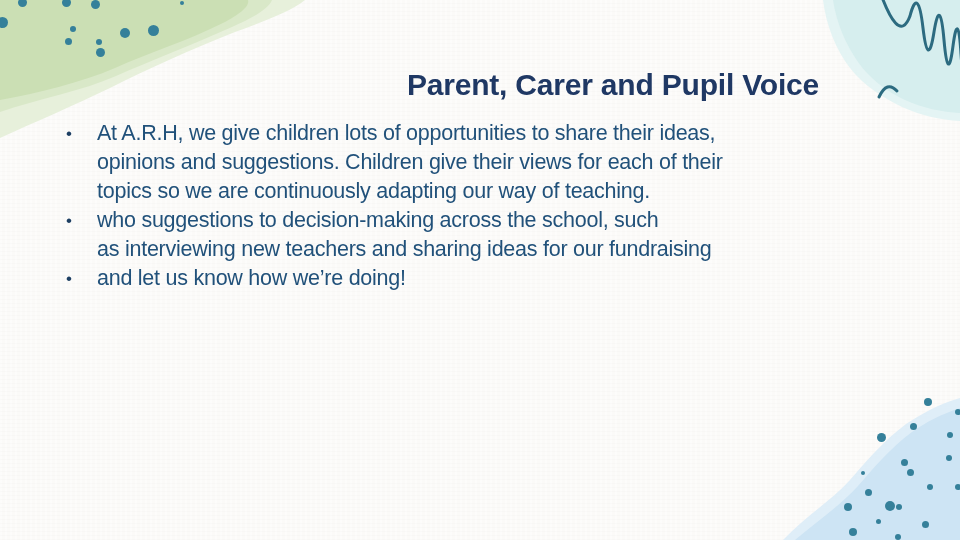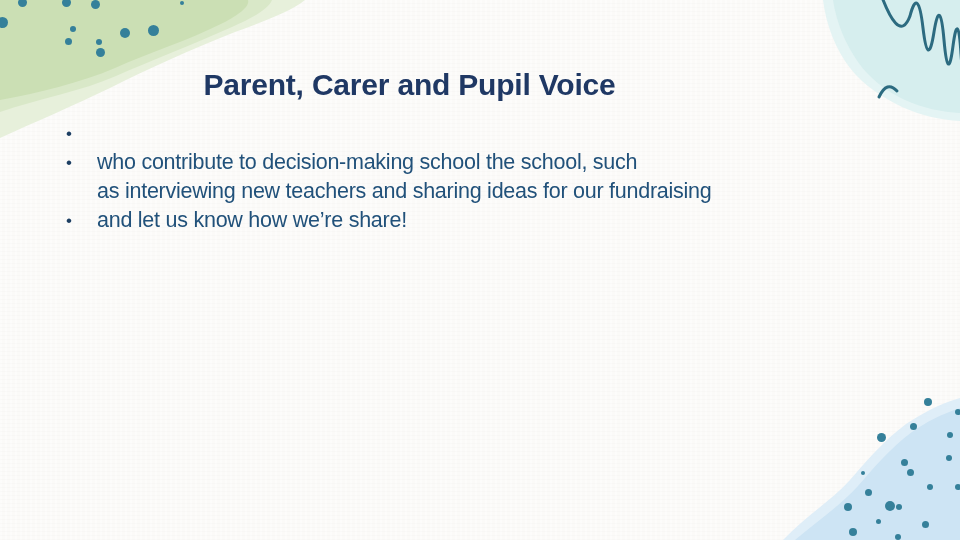--- a/index.html
+++ b/index.html
@@ -7,21 +7,21 @@
   .slide{
     position:relative;width:960px;height:540px;overflow:hidden;
     background-color:#fbfaf8;
     background-image:repeating-linear-gradient(0deg, rgba(120,120,110,0.025) 0 1px, transparent 1px 4px),
                      repeating-linear-gradient(90deg, rgba(255,255,255,0.4) 0 2px, transparent 2px 5px);
     font-family:"Liberation Sans", sans-serif;
   }
   .deco{position:absolute;pointer-events:none;}
   .dot{position:absolute;border-radius:50%;background:#35809a;}
   .slide-title{
-    position:absolute;top:48px;left:0;width:819px;text-align:center;
+    position:absolute;top:48px;left:0;width:819px;text-align:right;
     font-size:30px;font-weight:700;color:#1f3864;letter-spacing:-0.2px;
   }
   .content{position:absolute;top:119px;left:66px;width:860px;}
   .bullet-item{display:flex;align-items:flex-start;}
   .bullet-marker{
     flex:0 0 31px;width:31px;color:#1d3f63;font-size:17px;line-height:29px;
   }
   .bullet-lines{color:#21517a;font-size:21.5px;line-height:29px;letter-spacing:-0.25px;}
   .bullet-line{display:block;white-space:nowrap;}
 </style>
@@ -83,31 +83,36 @@
     <span class="dot" style="left:55px;top:139px;width:6px;height:6px;"></span>
     <span class="dot" style="left:115px;top:89px;width:6px;height:6px;"></span>
   </div>
 
   <h1 class="slide-title">Parent, Carer and Pupil Voice</h1>
 
   <div class="content">
 
     <div class="bullet-item">
       <span class="bullet-marker">•</span>
+      <span class="bullet-lines">
+        <span class="bullet-line">At A.R.H, we give children lots of opportunities to share their ideas,</span>
+        <span class="bullet-line">opinions and suggestions. Children give their views for each of their</span>
+        <span class="bullet-line">topics so we are continuously adapting our way of teaching.</span>
+      </span>
     </div>
 
     <div class="bullet-item">
       <span class="bullet-marker">•</span>
       <span class="bullet-lines">
-        <span class="bullet-line">who contribute to decision-making school the school, such</span>
+        <span class="bullet-line">who suggestions to decision-making across the school, such</span>
         <span class="bullet-line">as interviewing new teachers and sharing ideas for our fundraising</span>
       </span>
     </div>
 
     <div class="bullet-item">
       <span class="bullet-marker">•</span>
       <span class="bullet-lines">
-        <span class="bullet-line">and let us know how we’re share!</span>
+        <span class="bullet-line">and let us know how we’re doing!</span>
       </span>
     </div>
 
   </div>
 </div>
 
 </body></html>

